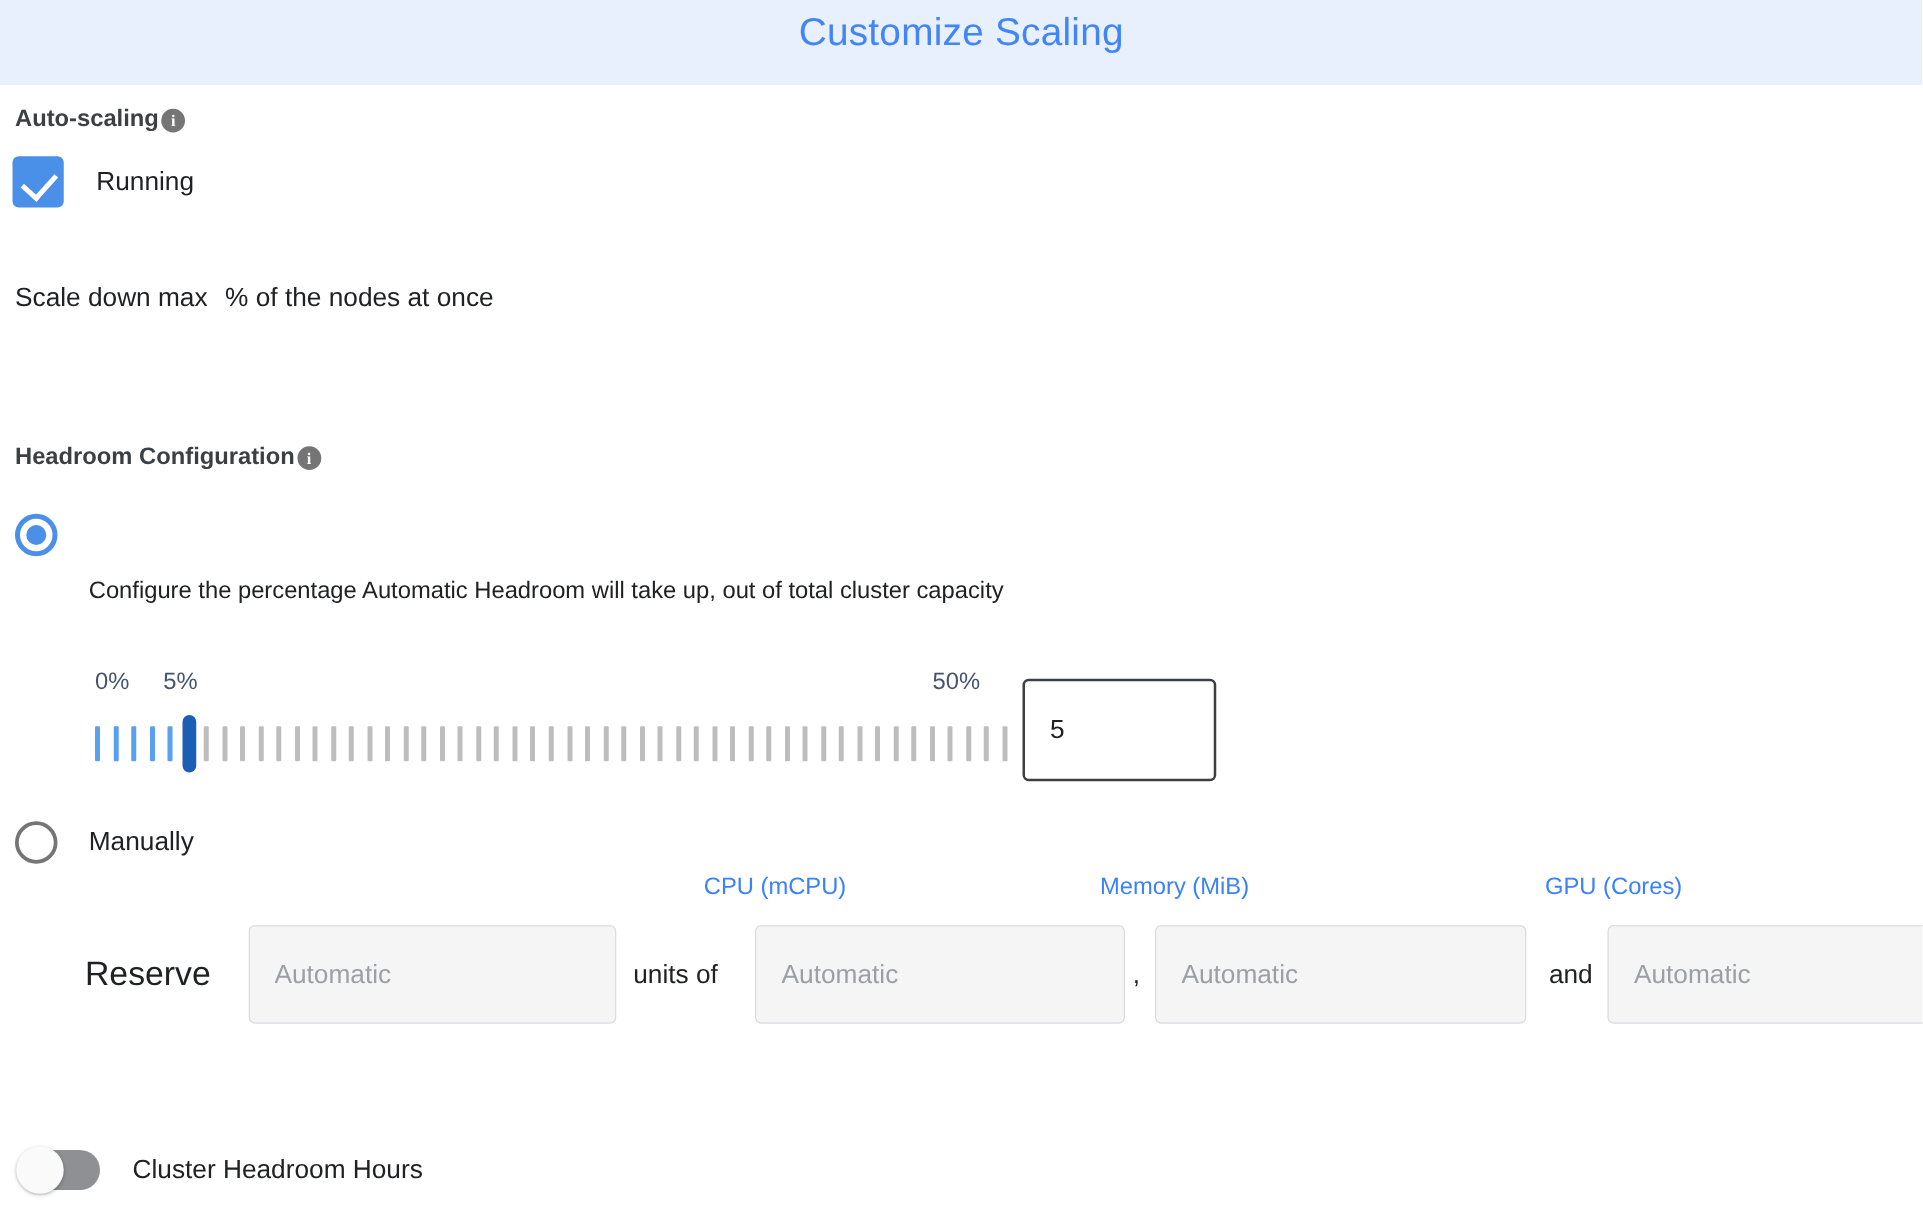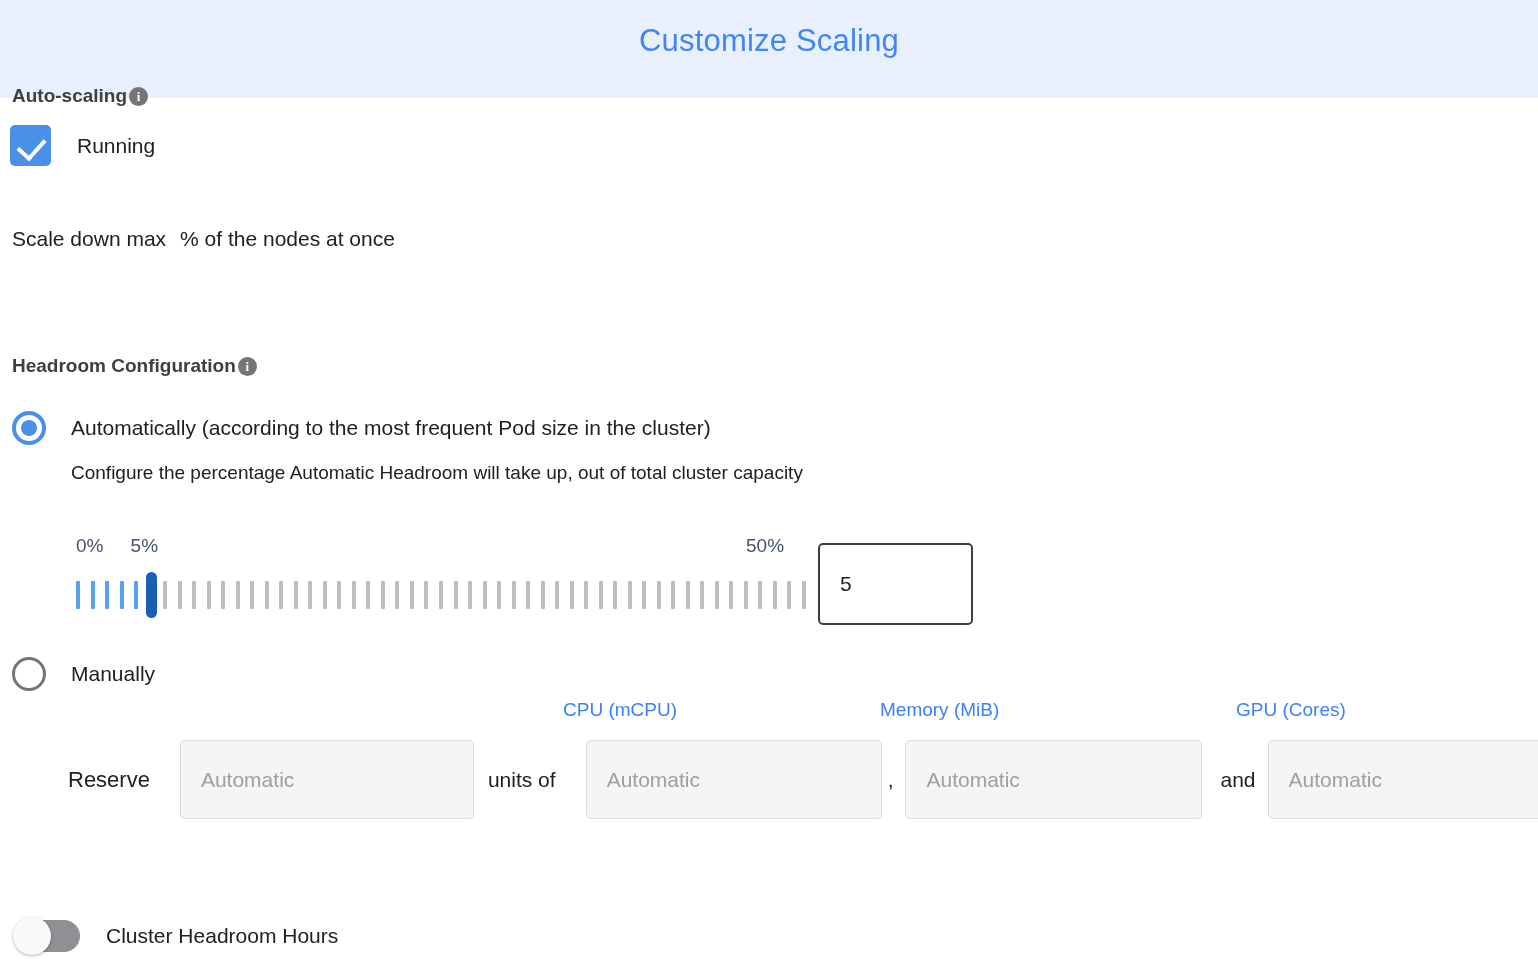--- a/index.html
+++ b/index.html
@@ -13,21 +13,21 @@
     height: 970px;
     background: #ffffff;
     font-family: "Liberation Sans", sans-serif;
     color: #202124;
     overflow: hidden;
     position: relative;
   }
 
   
   .header-band {
-    height: 98px;
+    height: 68px;
     background: #e8f0fe;
     display: flex;
     align-items: center;
     justify-content: center;
   }
   .header-title {
     font-size: 31px;
     color: #4285f4;
     font-weight: 400;
     letter-spacing: 0.2px;
@@ -253,21 +253,21 @@
 
   .reserve-row {
     position: absolute;
     left: 68px;
     top: 740px;
     display: flex;
     align-items: center;
     width: 1444px;
   }
   .reserve-word {
-    font-size: 22px;
+    font-size: 27px;
     color: #202124;
     white-space: nowrap;
   }
   .disabled-input {
     height: 79px;
     border: 1px solid #dadce0;
     border-radius: 5px;
     background: #f5f5f5;
     font-family: "Liberation Sans", sans-serif;
     font-size: 21px;
@@ -339,21 +339,20 @@
   <span class="scaledown-suffix">% of the nodes at once</span>
 </div>
 
 <div class="section-heading headroom-heading">
   <span>Headroom Configuration</span>
   <span class="info-icon">i</span>
 </div>
 
 <div class="radio-row radio-auto">
   <div class="radio checked"></div>
-  <span class="radio-label">Automatically (according to the most frequent Pod size in the cluster)</span>
 </div>
 
 <div class="headroom-desc">Configure the percentage Automatic Headroom will take up, out of total cluster capacity</div>
 
 <div class="slider-wrap">
   <div class="slider-labels">
     <span class="slider-label" id="lbl-min" style="left: 0px;">0%</span>
     <span class="slider-label" id="lbl-cur" style="left: 54.6px;">5%</span>
     <span class="slider-label" id="lbl-max" style="left: 670px;">50%</span>
   </div>

